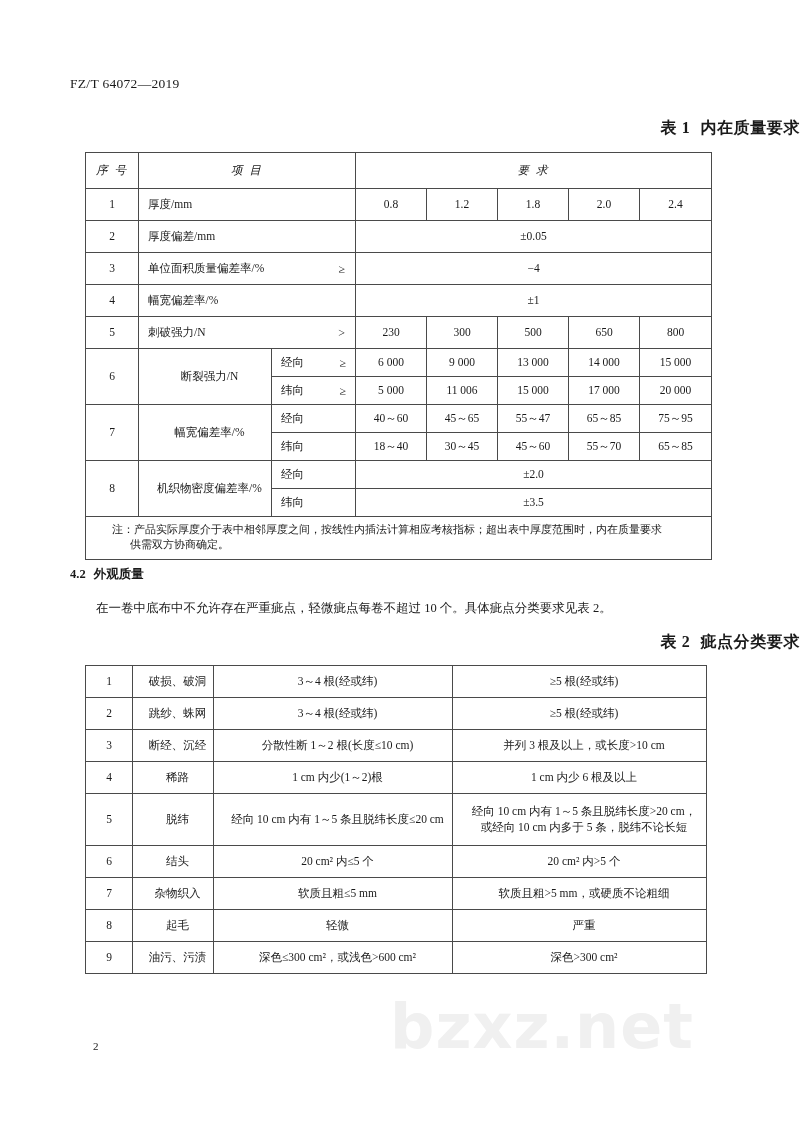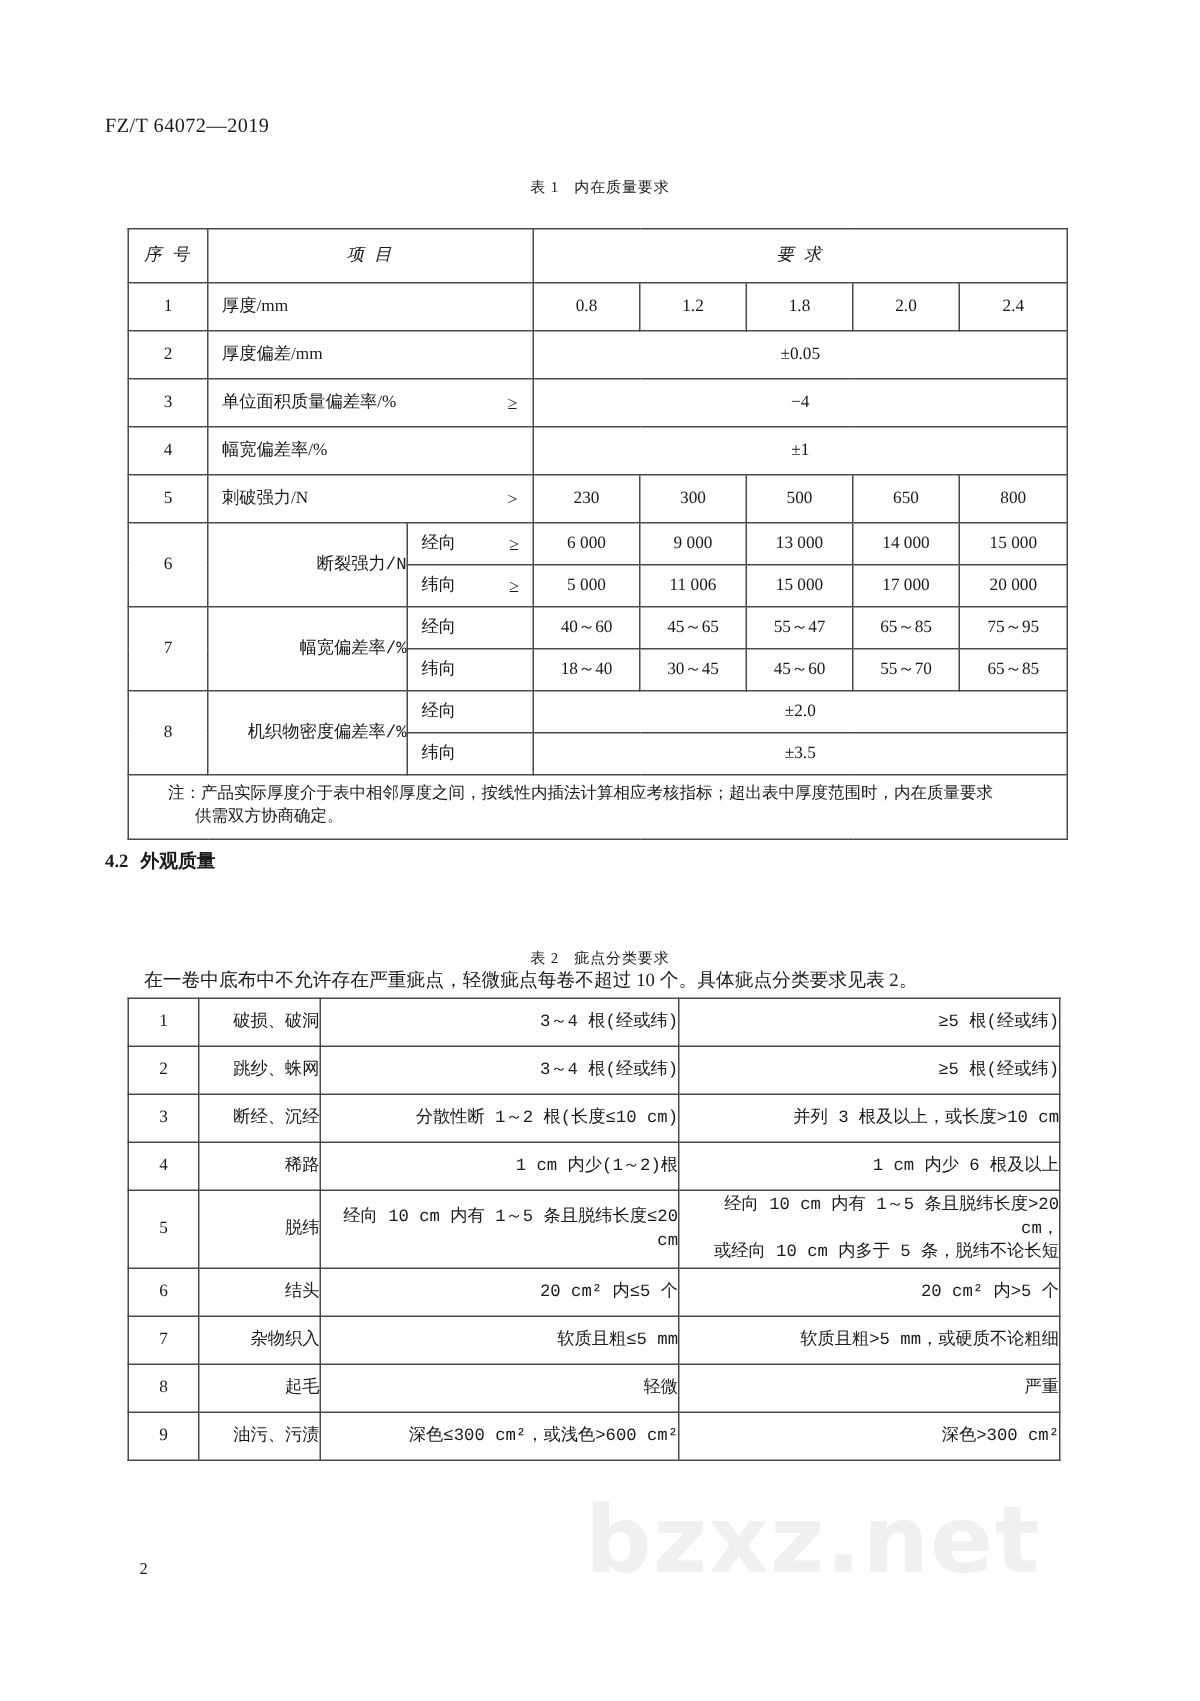--- a/index.html
+++ b/index.html
@@ -46,23 +46,23 @@
     top: 76px;
     font-size: 13.5px;
     letter-spacing: 0.3px;
     font-family: "Liberation Serif", serif;
   }
 
   
   .tbl-caption {
     position: absolute;
     width: 100%;
-    text-align: center;
-    font-size: 10px;
-    font-weight: normal;
+    text-align: right;
+    font-size: 16px;
+    font-weight: bold;
     letter-spacing: 0.6px;
   }
   .tbl-caption .cap-gap { display: inline-block; width: 10px; }
 
   
   table.doc {
     position: absolute;
     border-collapse: collapse;
     font-size: 11.5px;
     table-layout: fixed;
@@ -71,21 +71,21 @@
     border: 1px solid #4a4a4a;
     padding: 0;
     font-weight: normal;
     vertical-align: middle;
     line-height: 1.35;
   }
   .t1 { left: 85px; top: 152px; width: 626px; }
   .t2 { left: 85px; top: 665px; width: 621px; }
 
   .c { text-align: center; }
-  .l { text-align: right; padding-left: 9px !important; font-family: Liberation Mono, monospace; }
+  .l { text-align: center; padding-left: 9px !important; }
   .hdr { text-align: center; font-weight: normal; letter-spacing: 2px; font-style: italic; }
 
   .item-cell {
     position: relative;
     text-align: left;
     padding-left: 9px !important;
     padding-right: 9px !important;
   }
   .item-cell .op {
     position: absolute;
@@ -127,21 +127,20 @@
   }
   .sec-head .num { margin-right: 8px; font-family: "Liberation Serif", serif; }
   .sec-para {
     position: absolute;
     left: 70px;
     top: 598px;
     width: 640px;
     font-size: 12.5px;
     text-indent: 26px;
     line-height: 1.6;
-    margin-top: 45px;
   }
 
   
   .pageno {
     position: absolute;
     left: 93px;
     top: 1040px;
     font-size: 11px;
   }
 </style>

